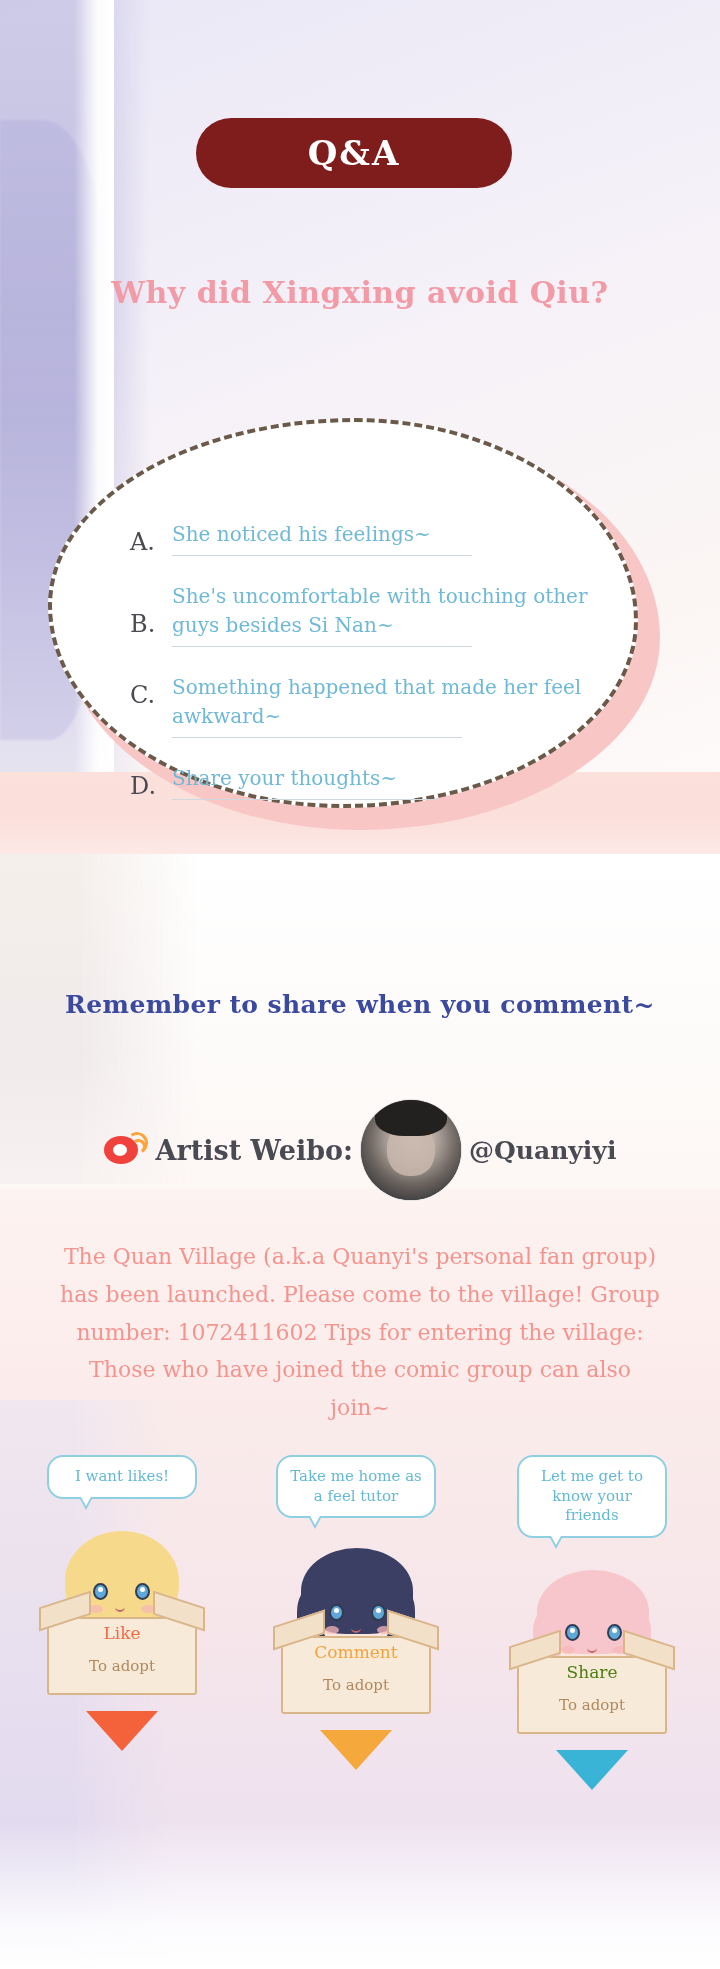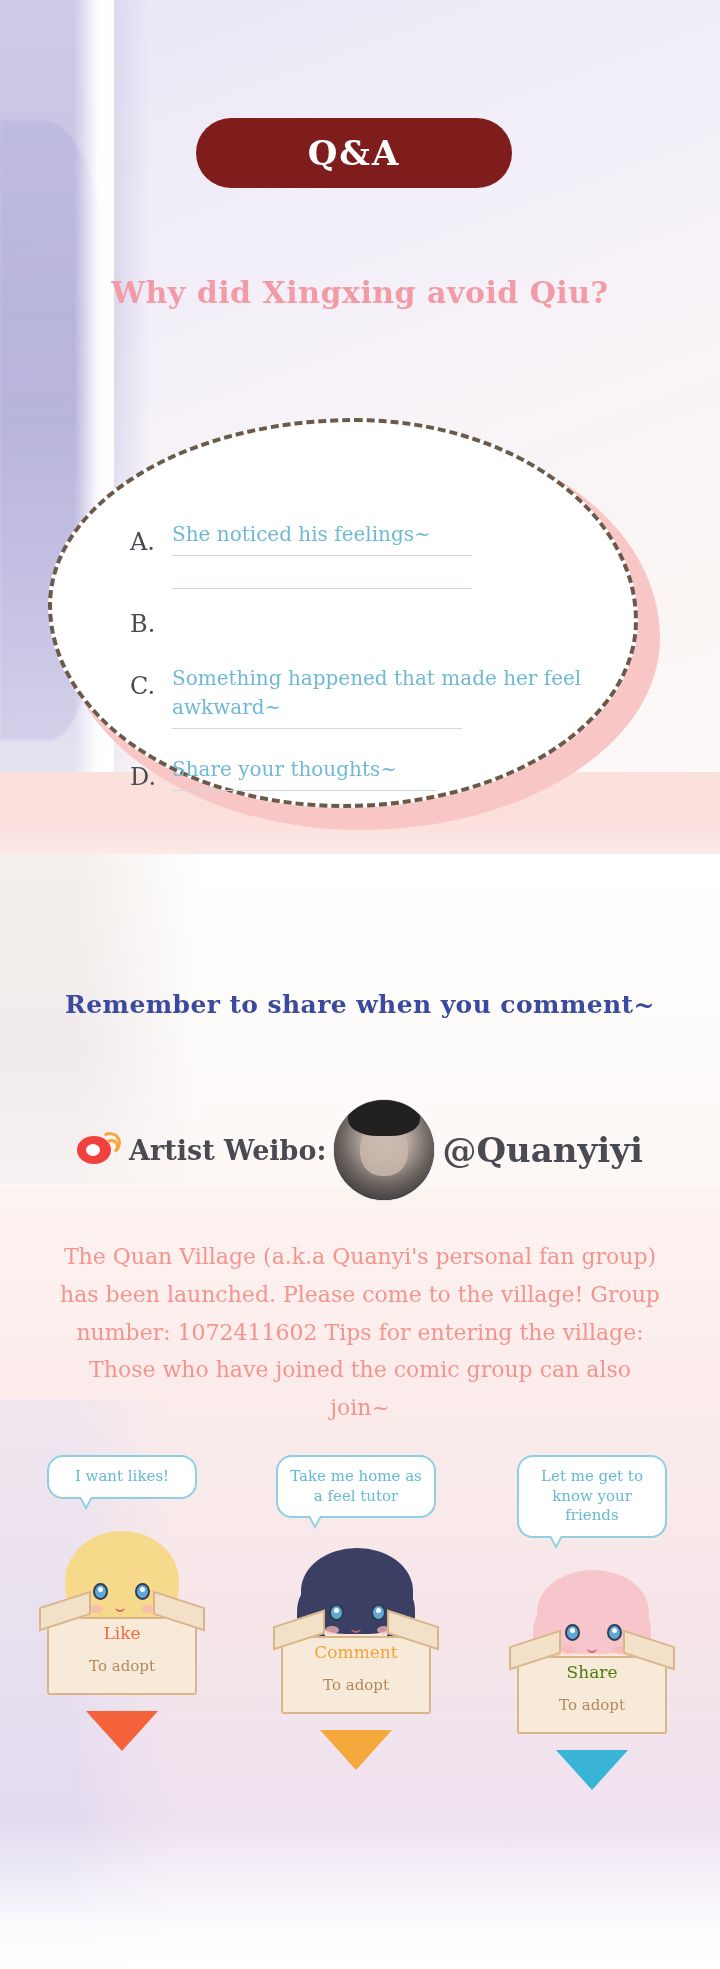--- a/index.html
+++ b/index.html
@@ -167,21 +167,21 @@
   .avatar .hair{
     position:absolute;left:14%;top:-6%;width:72%;height:42%;
     background:#23211f;border-radius:50% 50% 40% 40%;
   }
   .avatar .face{
     position:absolute;left:26%;top:24%;width:48%;height:52%;
     background:#c9b7ab;border-radius:45% 45% 45% 45%;
     opacity:.85;
   }
   .weibo-handle{
-    font-family:"DejaVu Serif", serif;font-size:34px;color:#4a4a52;font-weight:700;
+    font-family:"DejaVu Serif", serif;font-size:25px;color:#4a4a52;font-weight:700;
   }
 
   
   .para{
     position:absolute;left:60px;top:1238px;width:600px;text-align:center;
     font-family:"DejaVu Serif", serif;
     font-size:22px;line-height:1.72;color:#f4948f;
   }
 
   
@@ -308,20 +308,21 @@
     <div class="ans a">
       <div class="ans-letter">A.</div>
       <div class="ans-line">
         <div class="ans-text">She noticed his feelings~</div>
         <div class="rule"></div>
       </div>
     </div>
     <div class="ans b">
       <div class="ans-letter">B.</div>
       <div class="ans-line">
+        <div class="ans-text">She's uncomfortable with touching other guys besides Si Nan~</div>
         <div class="rule"></div>
       </div>
     </div>
     <div class="ans c">
       <div class="ans-letter">C.</div>
       <div class="ans-line">
         <div class="ans-text">Something happened that made her feel awkward~</div>
         <div class="rule"></div>
       </div>
     </div>

